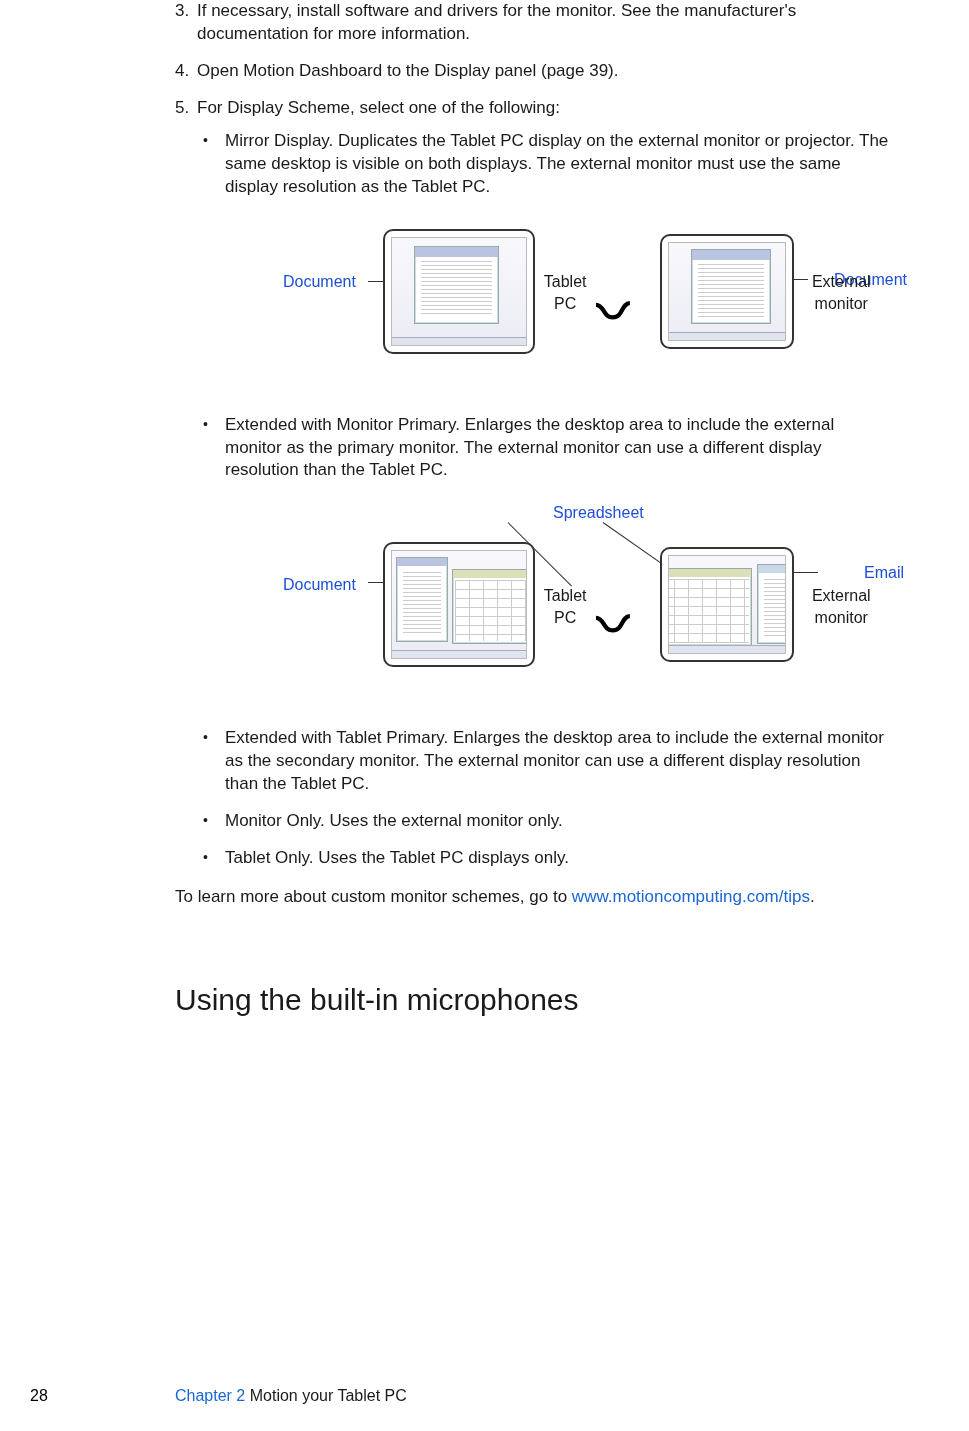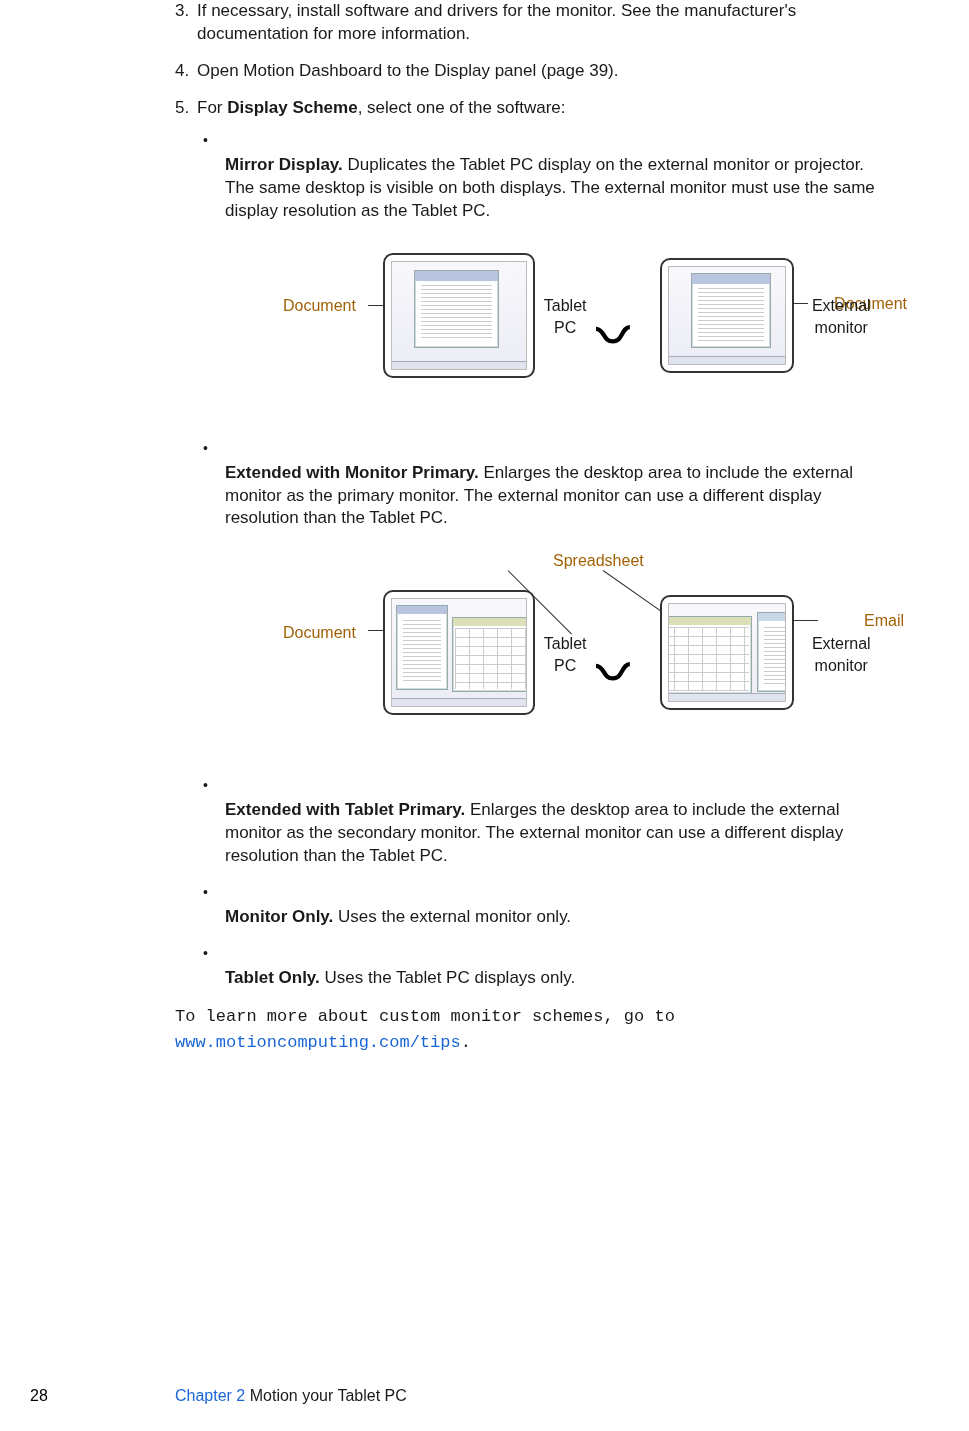--- a/index.html
+++ b/index.html
@@ -34,22 +34,22 @@
     .bullet-item {
       display: flex;
       margin-bottom: 14px;
     }
     .bullet-dot {
       width: 22px;
       flex-shrink: 0;
       font-size: 14px;
       line-height: 1.5;
     }
-    .bullet-text { flex: 1; margin-top: 24px; }
-    .bold { font-weight: 700; }
+    .bullet-text { flex: 1; }
+    .bold { font-weight: 400; }
     .figure {
       margin: 20px 0 20px 40px;
       position: relative;
     }
     .fig-row {
       display: flex;
       align-items: center;
       justify-content: center;
       gap: 0;
     }
@@ -94,21 +94,21 @@
       align-self: flex-end;
     }
     .caption {
       font-size: 16px;
       text-align: center;
       margin-top: 4px;
     }
     .label {
       position: absolute;
       font-size: 16px;
-      color: #a16207;
+      color: #1d4ed8;
       white-space: nowrap;
     }
     .pointer-line {
       position: absolute;
       background: #333;
       height: 1px;
     }
     .footer {
       position: absolute;
       bottom: 24px;
@@ -121,21 +121,21 @@
     .page-num { width: 145px; color: #000; }
     .chapter-link { color: #1a66d6; }
     .link { color: #1a66d6; }
     .section-heading {
       font-size: 30px;
       font-weight: 400;
       color: #1a1a1a;
       margin-top: 70px;
       margin-bottom: 6px;
     }
-    .para { margin-bottom: 4px; line-height:1.55;font-family:Liberation Mono, monospace; }
+    .para { margin-bottom: 4px; line-height:1.55; }
     .fig-col { display:flex; flex-direction:row; align-items:center; }
     .spreadsheet-grid {
       position:absolute;
       inset: 10px 2px 2px 2px;
       background:
         repeating-linear-gradient(#ccc 0 1px, transparent 1px 9px),
         repeating-linear-gradient(90deg,#ccc 0 1px, transparent 1px 14px);
       background-color:#fff;
     }
   </style>
@@ -150,21 +150,21 @@
   </div>
 
   <div class="ol-item">
     <div class="ol-num">4.</div>
     <div class="ol-text">Open Motion Dashboard to the Display panel (page 39).</div>
   </div>
 
   <div class="ol-item" style="margin-bottom:6px;">
     <div class="ol-num">5.</div>
     <div class="ol-text">
-      <span>For </span><span class="bold">Display Scheme</span><span>, select one of the software:</span>
+      <span>For </span><span class="bold">Display Scheme</span><span>, select one of the following:</span>
     </div>
   </div>
 
   <div class="bullet-list">
 
     <div class="bullet-item">
       <div class="bullet-dot">•</div>
       <div class="bullet-text">
         <span class="bold">Mirror Display.</span><span> Duplicates the Tablet PC display on the external monitor or projector. The same desktop is visible on both displays. The external monitor must use the same display resolution as the Tablet PC.</span>
       </div>
@@ -285,20 +285,21 @@
         <span class="bold">Tablet Only.</span><span> Uses the Tablet PC displays only.</span>
       </div>
     </div>
 
   </div>
 
   <p class="para" style="margin-top:14px;">
     <span>To learn more about custom monitor schemes, go to </span><a class="link">www.motioncomputing.com/tips</a><span>.</span>
   </p>
 
+  <h2 class="section-heading">Using the built-in microphones</h2>
 
 </div>
 
 <div class="footer">
   <span class="page-num">28</span>
   <span>
     <span class="chapter-link">Chapter 2</span><span>  Motion your Tablet PC</span>
   </span>
 </div>
 

